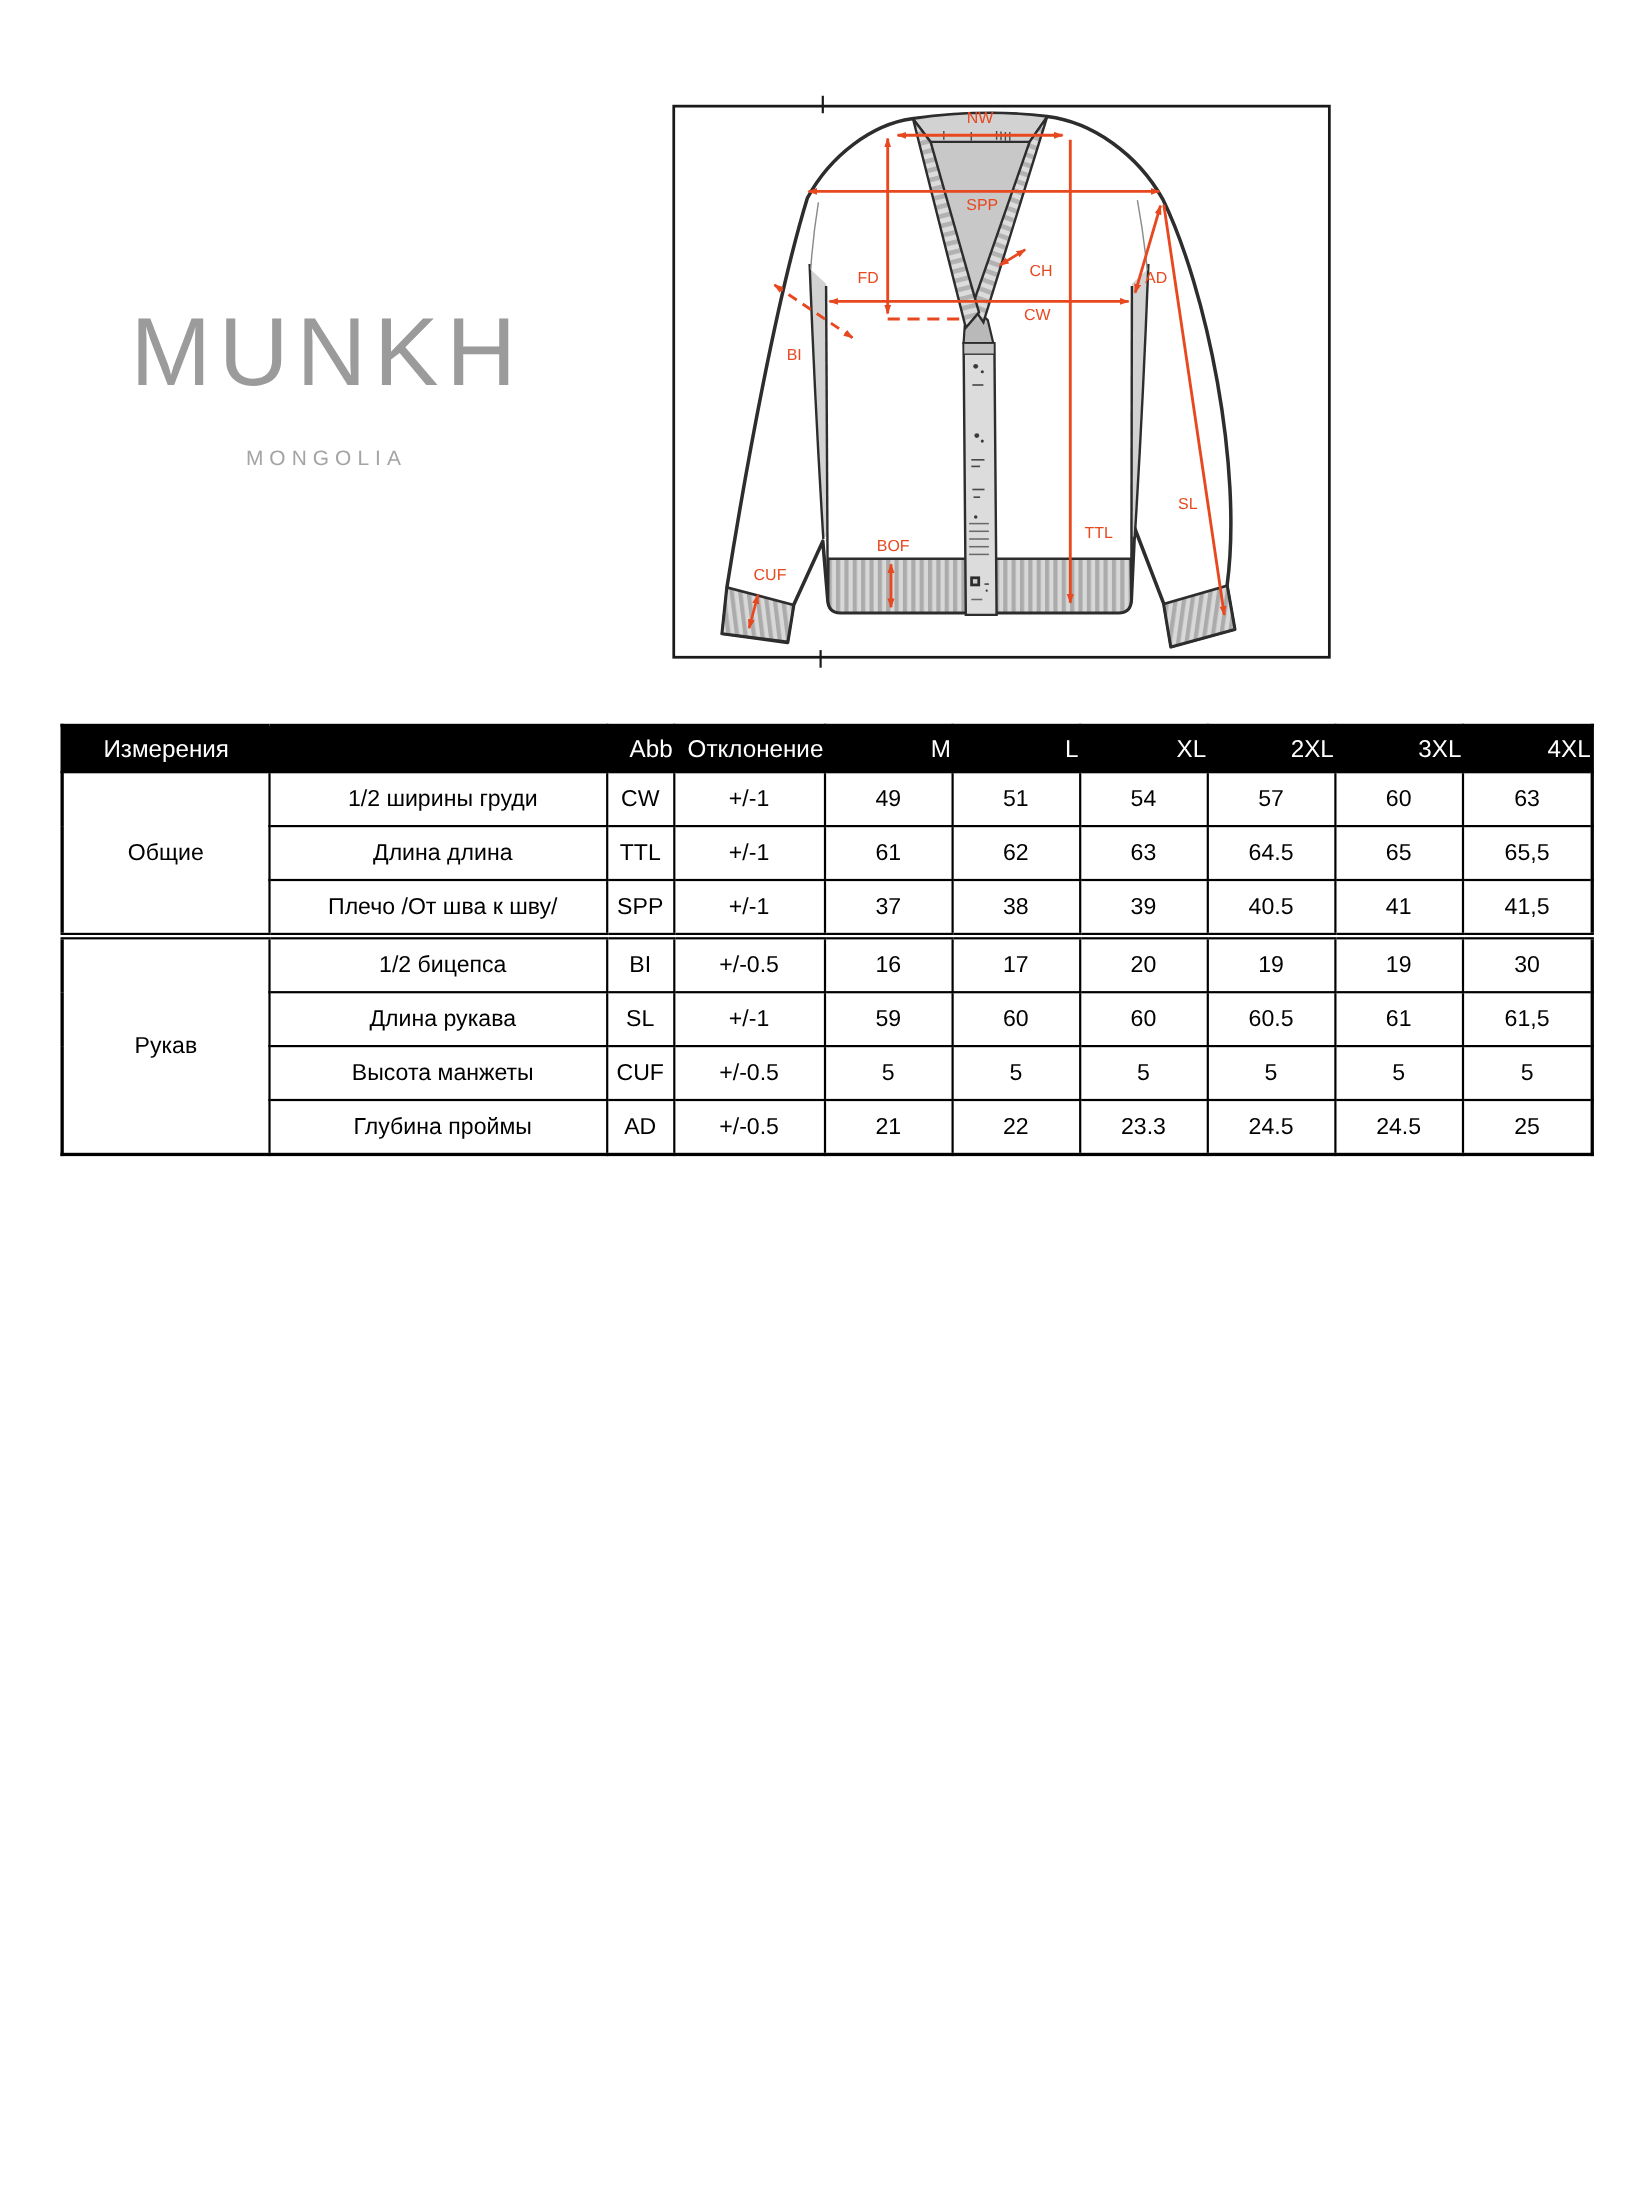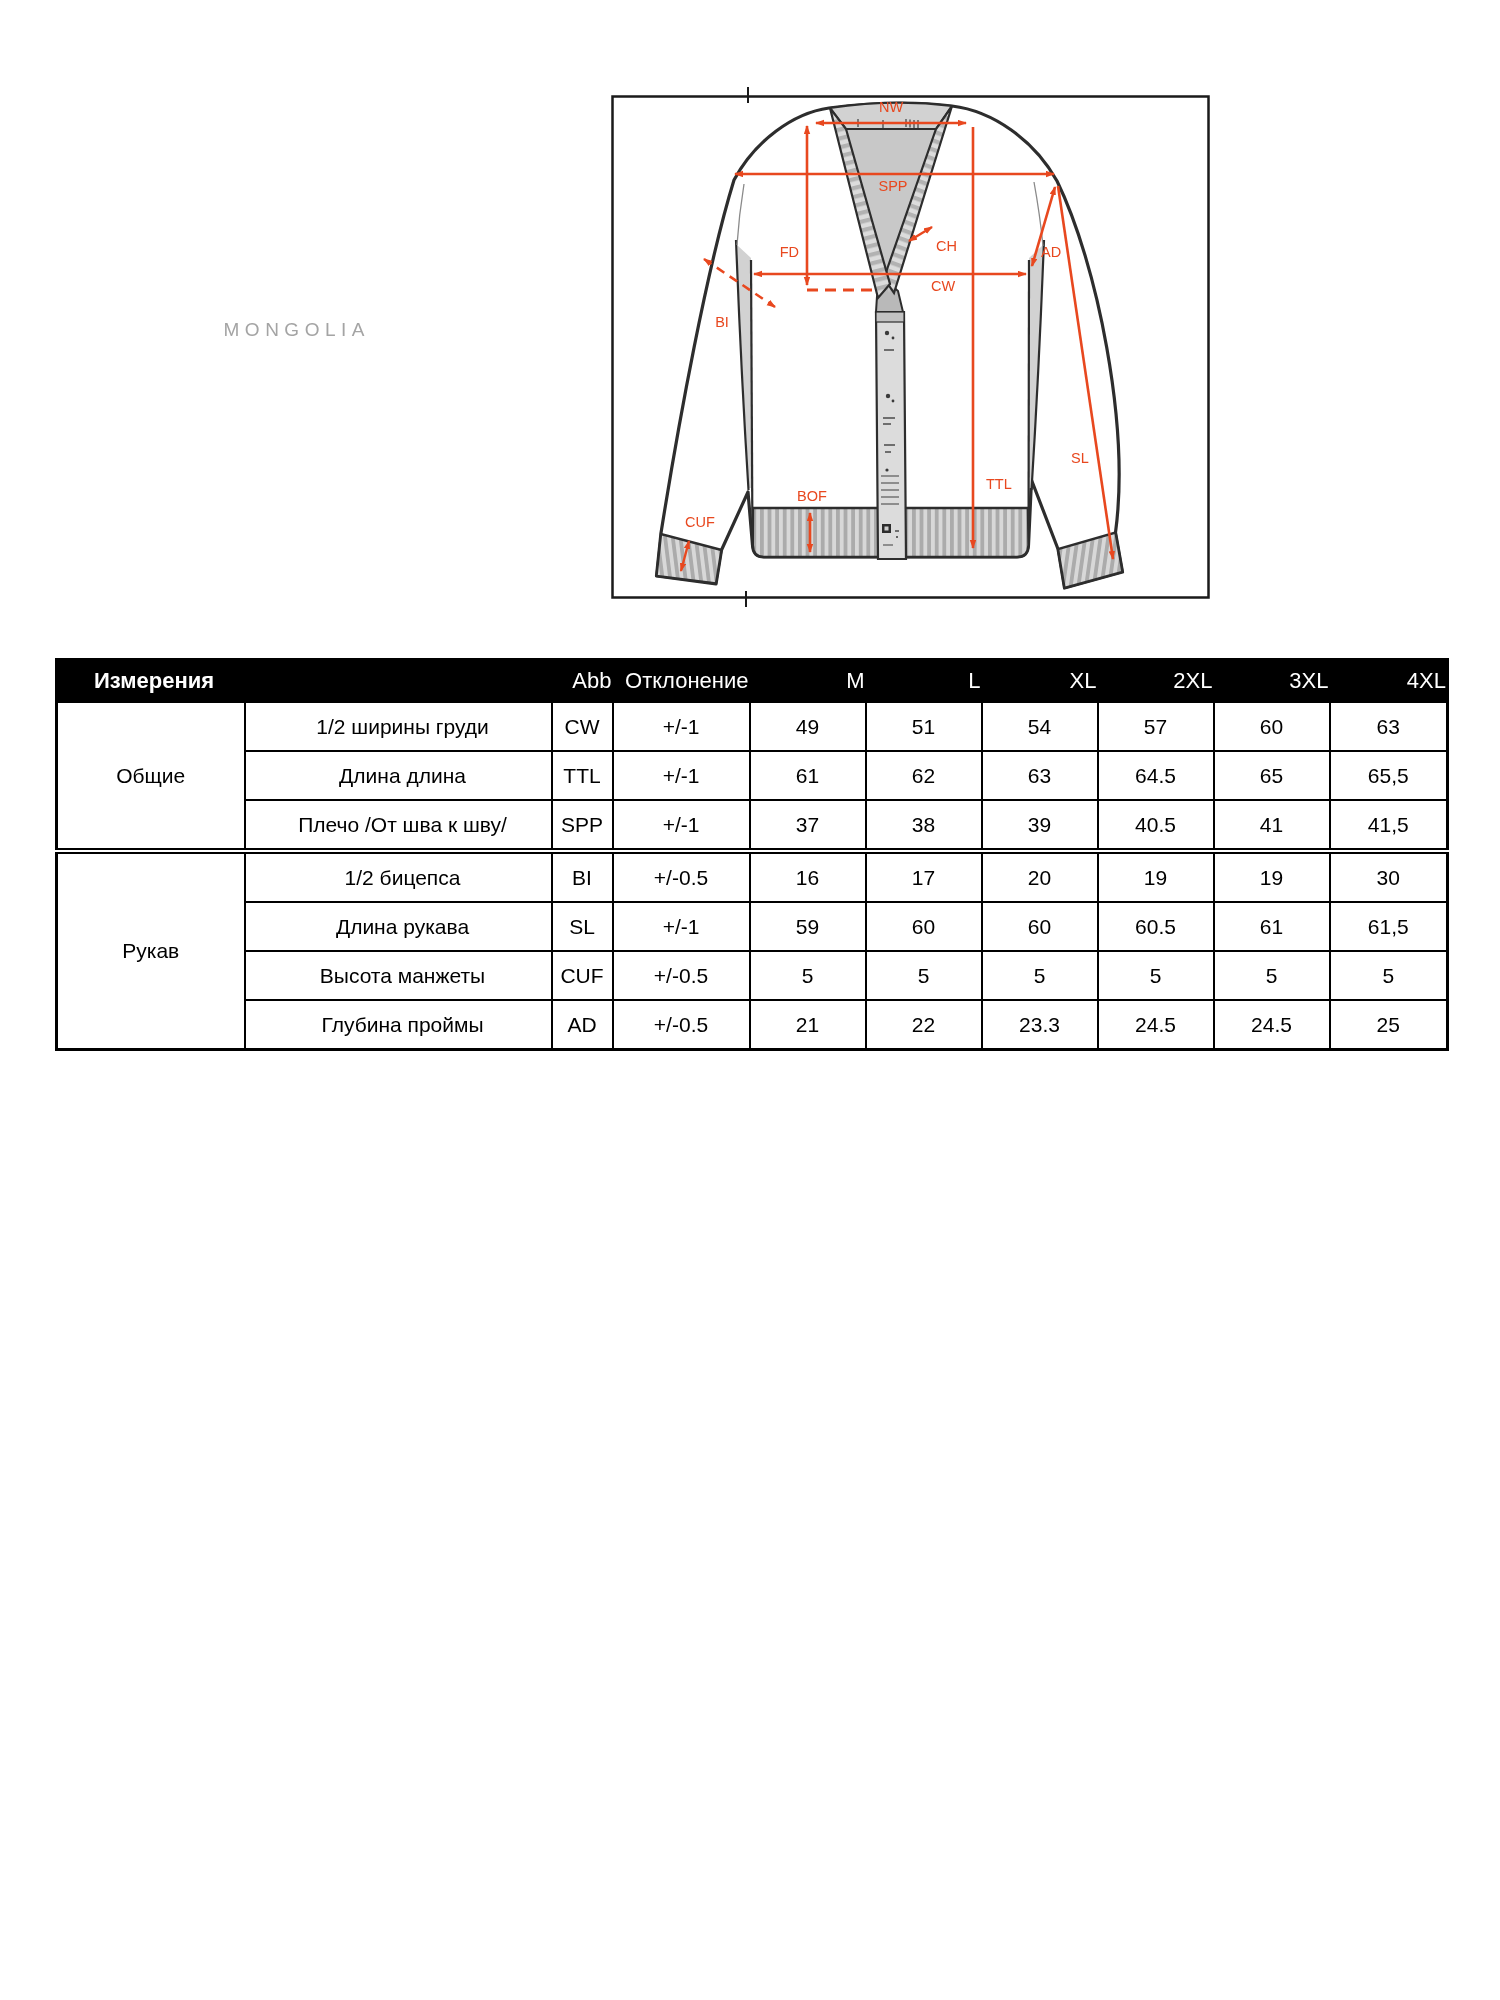--- a/index.html
+++ b/index.html
@@ -27,31 +27,32 @@
     border-collapse:collapse;table-layout:fixed;
     font-size:21px;
   }
   .size-table{border:3px solid #000;}
   .size-table td{border:2px solid #000;background:#fff;height:47px;
     text-align:center;vertical-align:middle;padding:0;}
   .size-table thead th{
     background:#000;color:#fff;border:2px solid #000;height:40px;
     font-weight:400;font-size:22px;text-align:right;padding:0;
   }
-  .size-table thead th.h-meas{text-align:left;padding-left:36px;font-weight:bold;}
+  .size-table thead th.h-meas{text-align:left;padding-left:36px;}
   .size-table td.name{text-align:center;padding-left:9px;}
   .size-table td.group{text-align:center;}
   .size-table tr.sect td{border-top:6px double #000;}
 </style>
 </head>
 <body>
 
 <div class="page">
 
   <div class="brand">
+    <div class="brand-name">MUNKH</div>
     <div class="brand-sub">MONGOLIA</div>
   </div>
 
   <svg class="diagram-svg" viewBox="605 85 610 525">
     <defs>
       <marker id="mE" markerWidth="9" markerHeight="7" refX="8" refY="3.2" orient="auto" markerUnits="userSpaceOnUse">
         <path d="M0,0 L9,3.2 L0,6.4 Z" fill="#e8481f"></path>
       </marker>
       <marker id="mS" markerWidth="9" markerHeight="7" refX="8" refY="3.2" orient="auto-start-reverse" markerUnits="userSpaceOnUse">
         <path d="M0,0 L9,3.2 L0,6.4 Z" fill="#e8481f"></path>

